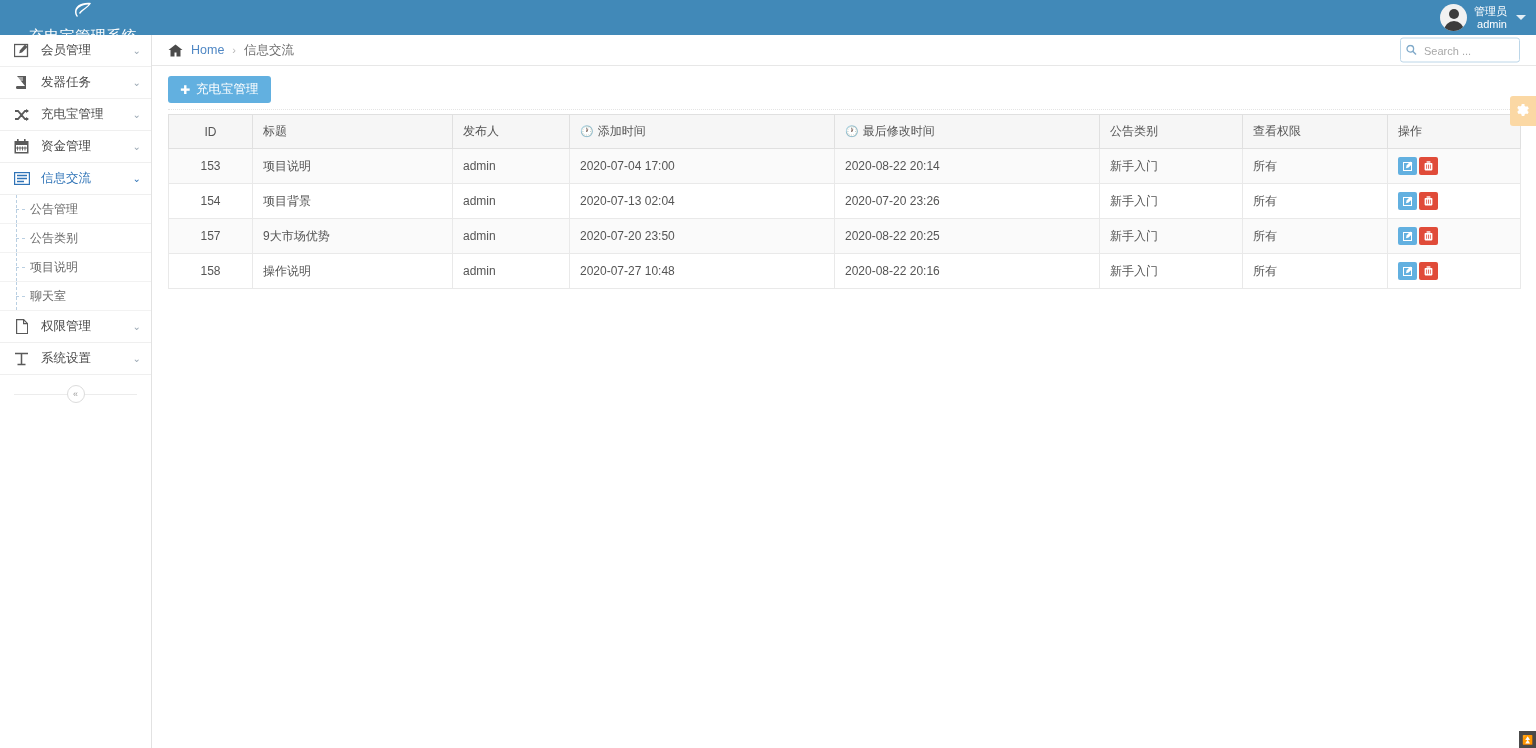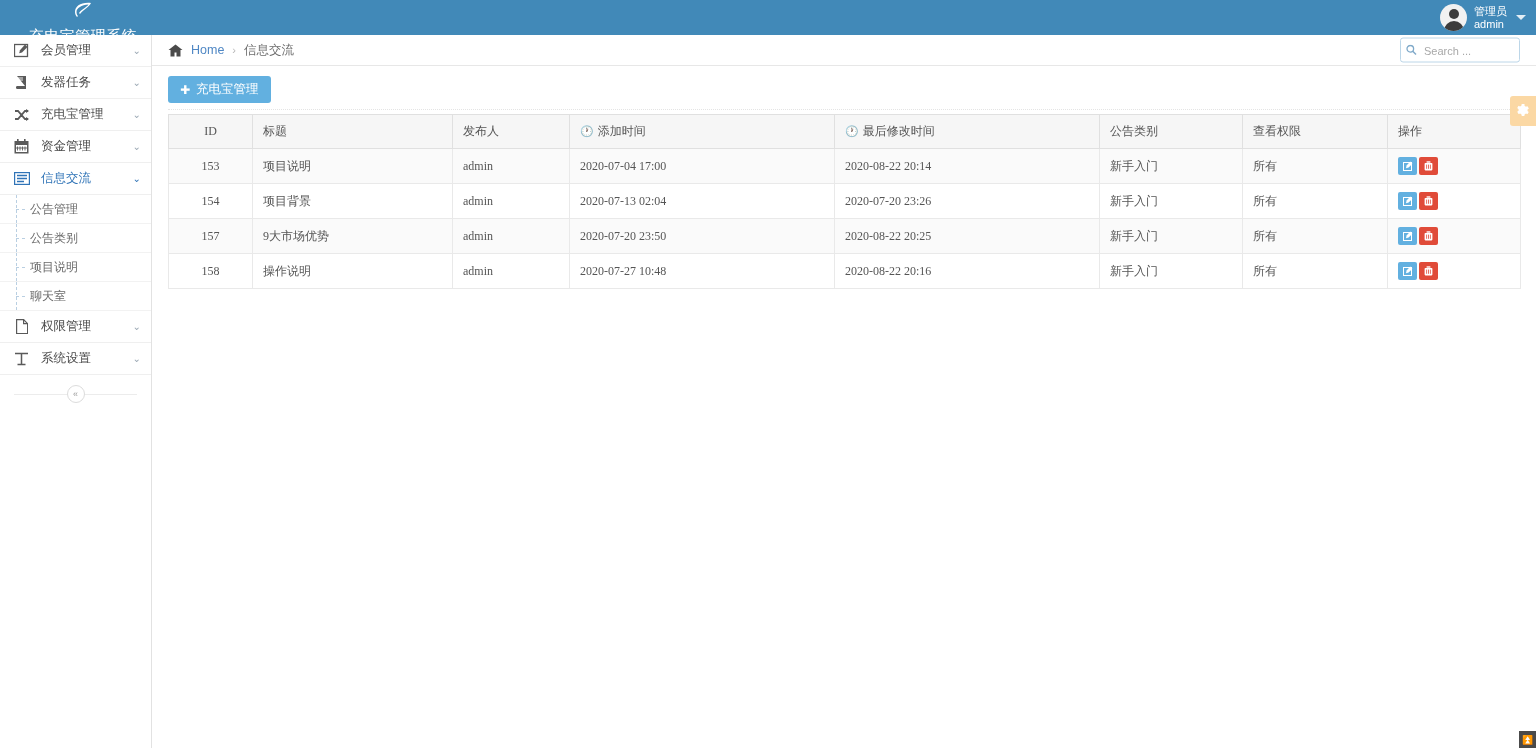--- a/index.html
+++ b/index.html
@@ -20,21 +20,21 @@
   }
   .brand {
     width: 152px; height: 34px; display: flex; align-items: center;
     padding-left: 14px; color: #fff; gap: 8px; flex-direction: column;
   }
   .brand-icon { width: 20px; height: 18px; display: block; }
   .brand-text { font-size: 15px; color: #ffffff; letter-spacing: .5px; white-space: nowrap; }
   .topbar-spacer { flex: 1 1 auto; height: 35px; }
   .user-box {
     height: 35px; display: flex; align-items: center; gap: 7px;
-    padding: 0 10px 0 8px; background: #4189b8; cursor: pointer;
+    padding: 0 10px 0 8px; background: #4189b8; cursor: pointer; text-align: right;
   }
   .avatar {
     width: 27px; height: 27px; border-radius: 50%;
     background: #f1f1f1; position: relative; overflow: hidden; flex: none;
   }
   .avatar .head { position: absolute; top: 5px; left: 8.5px; width: 10px; height: 10px; border-radius: 50%; background: #3c3c3c; }
   .avatar .body { position: absolute; top: 17px; left: 3.5px; width: 20px; height: 16px; border-radius: 10px 10px 0 0; background: #3c3c3c; }
   .user-names { display: flex; flex-direction: column; line-height: 1.15; color: #fff; font-size: 11px; }
   .user-names .u1 { font-size: 11px; }
   .user-names .u2 { font-size: 11px; }
@@ -141,21 +141,20 @@
     background: #fbd8a4; border-radius: 3px 0 0 3px;
     display: flex; align-items: center; justify-content: center;
     color: #ffffff; cursor: pointer;
   }
 
   
   .table-wrap { padding: 0 16px; }
   table.grid {
     width: 100%; border-collapse: collapse; table-layout: fixed;
     border: 1px solid #e0e0e0;
-    font-family: Liberation Serif, serif;
   }
   table.grid th {
     background: #f6f6f6; border: 1px solid #e0e0e0;
     font-size: 12px; color: #555; font-weight: normal;
     text-align: left; padding: 8px 10px; height: 29px;
     white-space: nowrap;
   }
   table.grid th.center { text-align: center; }
   table.grid td {
     border: 1px solid #e9e9e9; font-size: 12px; color: #555;

